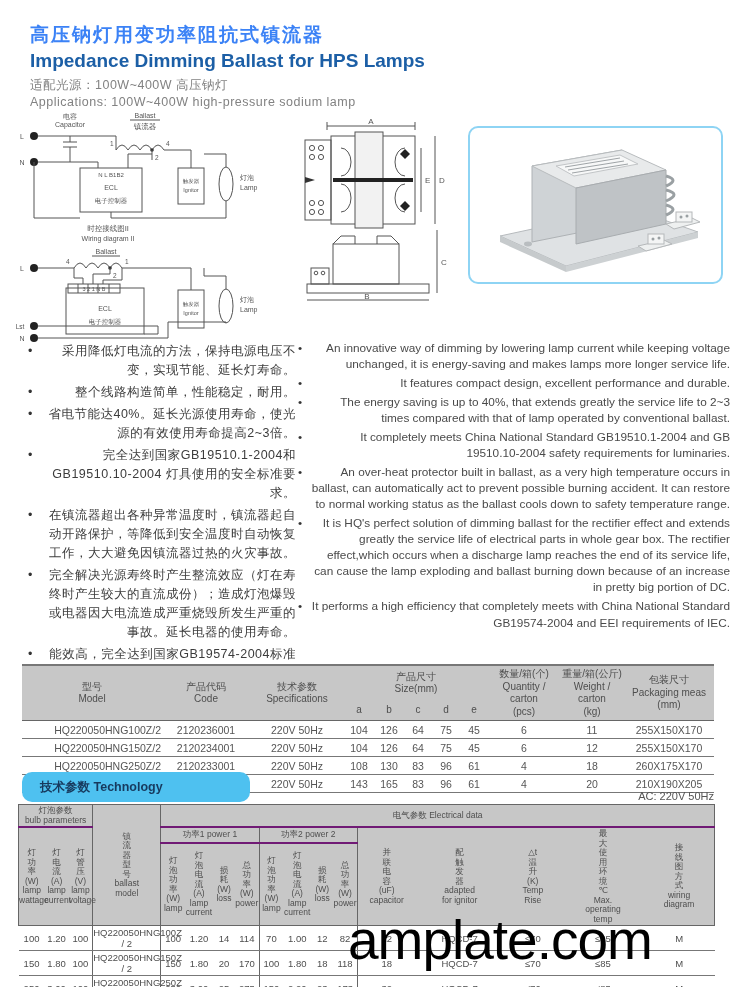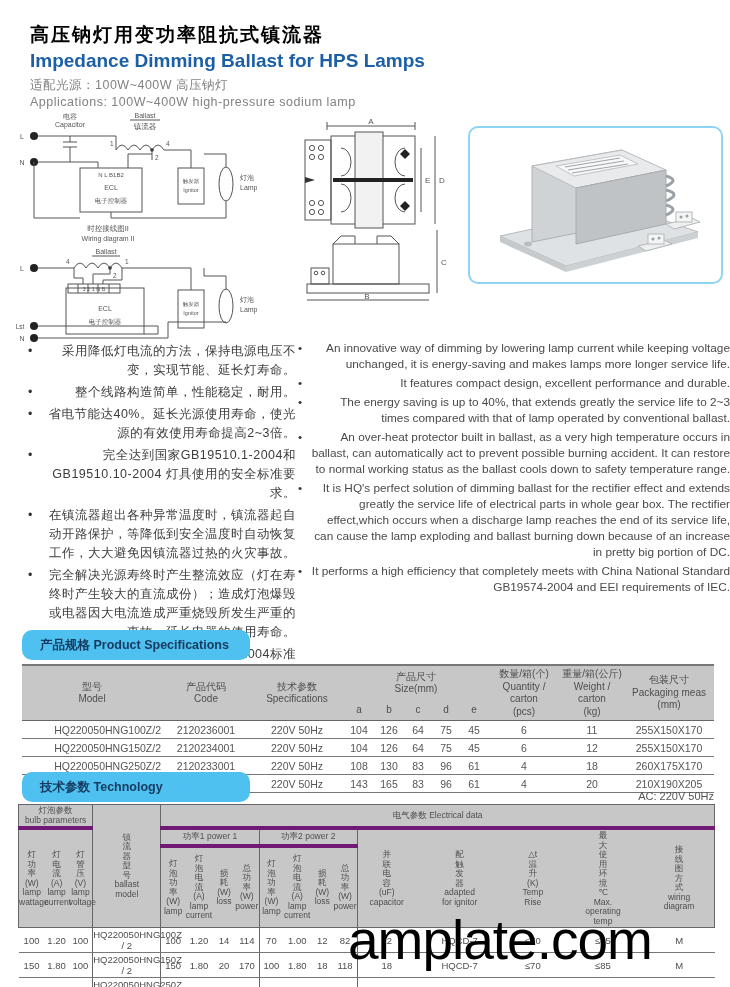--- a/index.html
+++ b/index.html
@@ -1,20 +1,20 @@
 <!DOCTYPE html>
 <html><head>
 <meta charset="utf-8">
 <style>
   html,body{margin:0;padding:0;background:#fff;}
   .page{position:relative;width:730px;height:987px;background:#fff;overflow:hidden;
         font-family:"Liberation Sans","DejaVu Sans",sans-serif;color:#444;}
   
   .header{position:absolute;left:30px;top:22px;}
-  .title-zh{font-size:19px;font-weight:bold;color:#000000;letter-spacing:2px;}
+  .title-zh{font-size:19px;font-weight:bold;color:#3b82f6;letter-spacing:2px;}
   .title-en{font-size:19px;font-weight:bold;color:#1c5fa6;margin-top:2px;}
   .sub{font-size:12.5px;color:#828282;margin-top:5px;letter-spacing:0.5px;}
   
   .wiring{position:absolute;left:8px;top:108px;}
   .dims{position:absolute;left:303px;top:118px;}
   .photo-box{position:absolute;left:468px;top:126px;width:251px;height:154px;
              border:2px solid #8ed4f4;border-radius:10px;background:#fff;}
   svg text{font-family:"Liberation Sans","DejaVu Sans",sans-serif;fill:#555;}
   .dline{stroke:#555;stroke-width:1;fill:none;}
   
@@ -39,21 +39,21 @@
   .spec-table thead{border-top:2px solid #777;border-bottom:1.5px solid #666;}
   .spec-table td{text-align:center;padding:2px 1px;border-bottom:1.4px solid #777;height:13px;}
   .spec-table td:first-child{text-align:right;padding-left:6px;}
   .sub-letter{font-size:9.5px;}
   .tech-table{position:absolute;left:18px;top:804px;width:697px;font-size:9.5px;color:#4e4e4e;}
   .tech-table th{background:#c7c7c7;font-weight:normal;font-size:8.5px;color:#4e4e4e;
                  white-space:pre-line;line-height:1.12;padding:1px 0;vertical-align:middle;}
   .tech-table th,.tech-table td{border:0;}
   .tech-table .vr{border-right:1px solid #666;}
   .tech-table thead{border:1px solid #666;}
-  .tech-table .grp{border-bottom:4px solid #701a75;}
+  .tech-table .grp{border-bottom:2px solid #701a75;}
   .tech-table td{text-align:center;padding:1px 0;border-bottom:1.2px solid #777;height:12px;font-size:9.5px;}
   .tech-table{border-top:1px solid #666;}
   
   .watermark{position:absolute;left:348px;top:908px;font-size:55px;color:#000;
              letter-spacing:-1px;z-index:20;font-family:"Liberation Sans","DejaVu Sans",sans-serif;}
 </style>
 </head>
 <body>
 
 <div class="page">
@@ -250,27 +250,27 @@
       <li>完全解决光源寿终时产生整流效应（灯在寿终时产生较大的直流成份）；造成灯泡爆毁或电器因大电流造成严重烧毁所发生严重的事故。延长电器的使用寿命。</li>
       <li>能效高，完全达到国家GB19574-2004标准及IEC的能效要求。</li>
     </ul>
   </div>
 
   <div class="feat-en">
     <ul class="feat">
       <li>An innovative way of dimming by lowering lamp current while keeping voltage unchanged, it is energy-saving and makes lamps more longer service life.</li>
       <li>It features compact design, excellent performance and durable.</li>
       <li>The energy saving is up to 40%, that extends greatly the service life  to 2~3 times compared with that of lamp operated by conventional ballast.</li>
+      <li>It completely meets China National Standard GB19510.1-2004 and GB 19510.10-2004 safety requirements for luminaries.</li>
       <li>An over-heat protector built in ballast, as a very high temperature occurs in ballast, can automatically act to prevent possible burning accident.  It can restore to normal working status as the ballast cools down to safety temperature range.</li>
       <li>It is HQ's perfect solution of dimming ballast for the rectifier effect and extends greatly the service life of electrical parts in whole gear box. The rectifier effect,which occurs when a discharge lamp reaches the end of its service life, can cause the lamp exploding and ballast burning down because of an increase in pretty big portion of DC.</li>
       <li>It performs a high efficiency that completely meets with China National Standard GB19574-2004 and EEI requirements of IEC.</li>
     </ul>
   </div>
 
-  <div class="tab tab-spec">产品规格 Product Specifications</div>
 
   <table class="spec-table">
     <colgroup>
       <col style="width:140px">
         <col style="width:88px">
         <col style="width:94px">
       <col style="width:30px">
         <col style="width:30px">
         <col style="width:28px">
         <col style="width:28px">

